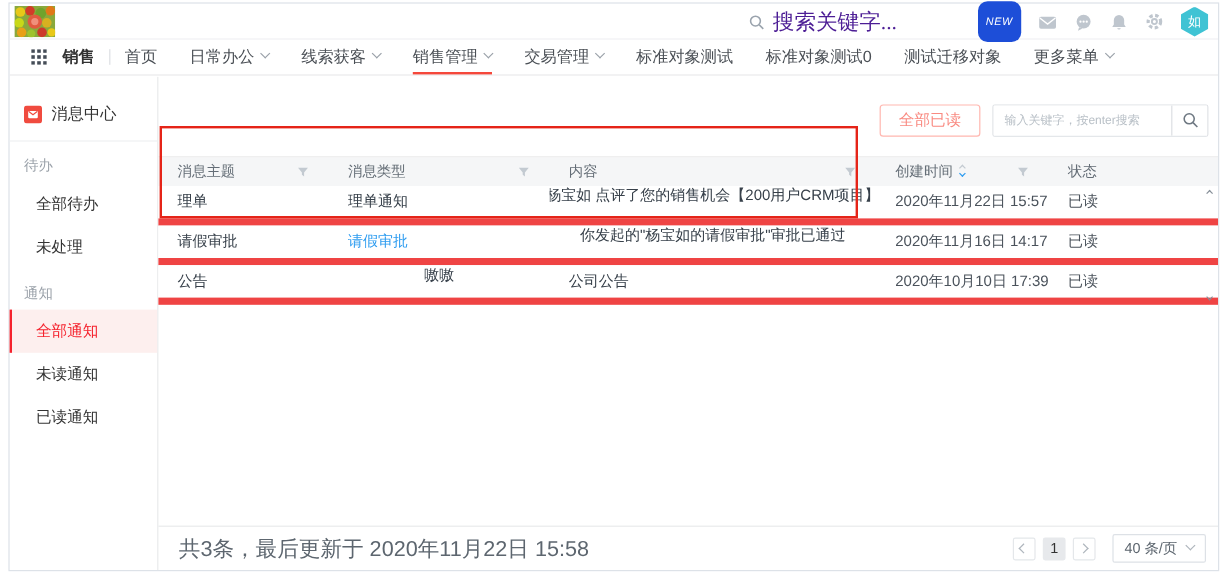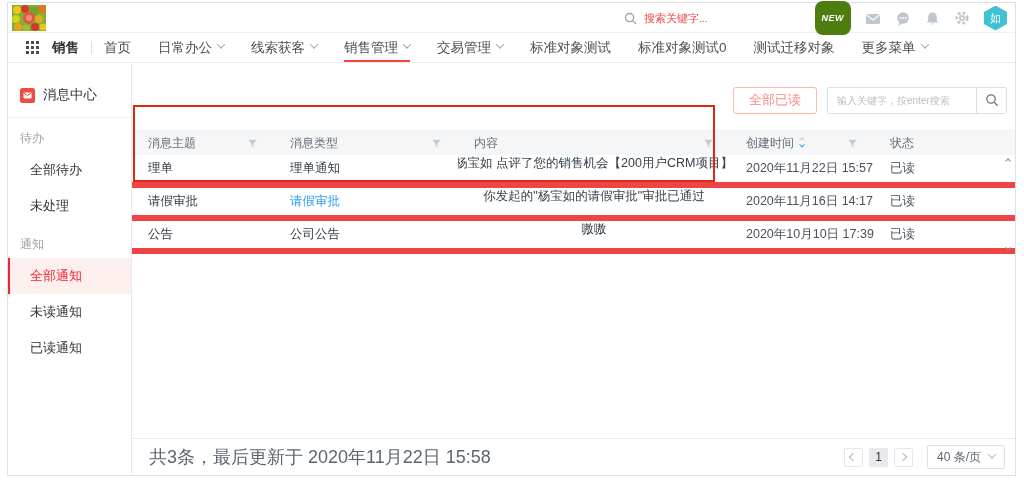--- a/index.html
+++ b/index.html
@@ -6,24 +6,24 @@
   html,body { width:1024px; height:483px; background:#fff; overflow:hidden;
     font-family:"Liberation Sans","DejaVu Sans",sans-serif; }
   .frame { position:absolute; left:7px; top:2px; width:1009px; height:474px;
     border:1px solid #dde2e8; background:#fff; }
 
   
   .topbar { position:relative; height:30px; border-bottom:1px solid #f0f1f3; }
   .logo { position:absolute; left:4px; top:2px; width:34px; height:26px; cursor:pointer; }
   .topbar-search { position:absolute; left:616px; top:0; height:30px; display:flex;
     align-items:center; gap:7px; cursor:text; }
-  .topbar-search .ph { font-size:11px; color:#ef4444;font-family:Liberation Serif, serif; }
+  .topbar-search .ph { font-size:18px; color:#4c1d95;font-family:Liberation Serif, serif; }
   .topbar-right { position:absolute; right:8px; top:0; height:30px; display:flex;
     align-items:center; gap:14px; }
-  .new-badge { background:#4d7c0f; color:#fff; font-size:9px; font-weight:bold;
+  .new-badge { background:#1d4ed8; color:#fff; font-size:9px; font-weight:normal;
     font-style:italic; padding:12px 7px; border-radius:8px; letter-spacing:.5px; }
   .tb-icon { display:inline-flex; cursor:pointer; }
   .avatar { width:23px; height:25px; background:#3fc3d4; color:#fff; font-size:11px;
     display:flex; align-items:center; justify-content:center; cursor:pointer;
     clip-path:polygon(50% 0,100% 26%,100% 74%,50% 100%,0 74%,0 26%); }
 
   
   .navbar { height:30px; display:flex; align-items:stretch; padding-left:18px;
     border-bottom:1px solid #e9eaec; }
   .navbar > * { display:flex; align-items:center; }
@@ -306,22 +306,22 @@
               <div class="cell type">请假审批</div>
               <div class="cell subject">
                 <span class="subject-link">请假审批</span>
               </div>
               <div class="cell content">你发起的"杨宝如的请假审批"审批已通过</div>
               <div class="cell time">2020年11月16日 14:17</div>
               <div class="cell status">已读</div>
             </div>
             <div class="trow">
               <div class="cell type">公告</div>
+              <div class="cell content">嗷嗷</div>
               <div class="cell subject">公司公告</div>
-              <div class="cell content">嗷嗷</div>
               <div class="cell time">2020年10月10日 17:39</div>
               <div class="cell status">已读</div>
             </div>
           </div>
         <div class="vscroll">
           <i class="chv up"></i>
           <i class="chv down"></i>
         </div>
       </div>
 

